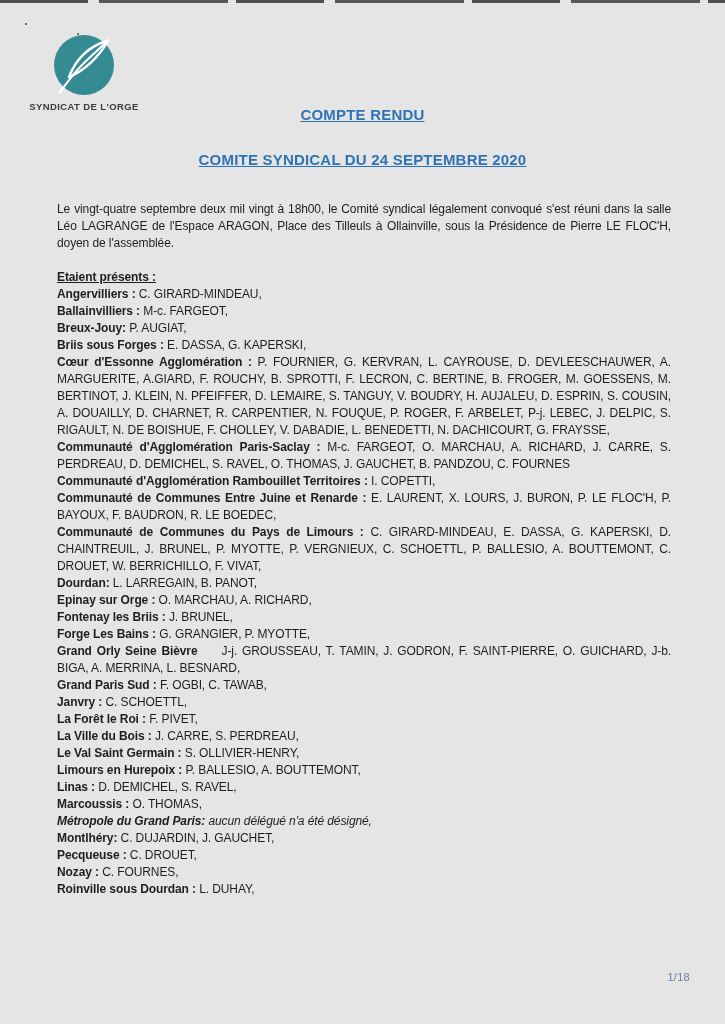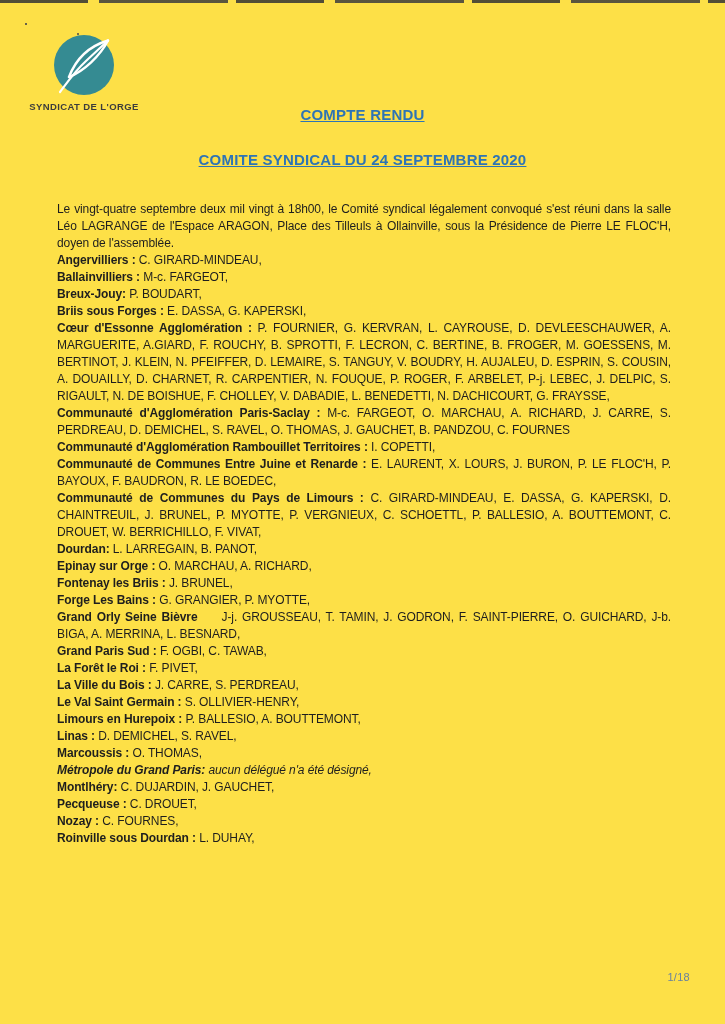--- a/index.html
+++ b/index.html
@@ -4,21 +4,21 @@
 <style>
   html, body { margin: 0; padding: 0; }
   body {
     width: 725px; height: 1024px;
     background: #ffffff;
     font-family: "Liberation Sans", sans-serif;
     color: #1f1f1f;
     position: relative;
     overflow: hidden;
   }
-  .page { position: absolute; inset: 0; background: #fde047; }
+  .page { position: absolute; inset: 0; background: #e5e5e5; }
 
   
   .scan-line {
     position: absolute; top: 0; left: 0; right: 0; height: 3px;
     background: repeating-linear-gradient(90deg,
       #343434 0px, #343434 88px,
       rgba(52,52,52,0) 88px, rgba(52,52,52,0) 99px,
       #3d3d3d 99px, #3d3d3d 228px,
       rgba(52,52,52,0) 228px, rgba(52,52,52,0) 236px);
     opacity: .85;
@@ -87,36 +87,38 @@
     <div class="logo-text">SYNDICAT DE L'ORGE</div>
   </div>
 
   <div class="titles">
     <h1>COMPTE RENDU</h1>
     <h2>COMITE SYNDICAL DU 24 SEPTEMBRE 2020</h2>
   </div>
 
   <div class="content">
     <p class="intro">Le vingt-quatre septembre deux mil vingt à 18h00, le Comité syndical légalement convoqué s'est réuni dans la salle Léo LAGRANGE de l'Espace ARAGON, Place des Tilleuls à Ollainville, sous la Présidence de Pierre LE FLOC'H, doyen de l'assemblée.</p>
+    <p class="present-heading">Etaient présents :</p>
     <div id="attendees">
         <div class="attendee"><b>Angervilliers : </b><span>C. GIRARD-MINDEAU,</span></div>
         <div class="attendee"><b>Ballainvilliers : </b><span>M-c. FARGEOT,</span></div>
-        <div class="attendee"><b>Breux-Jouy: </b><span>P. BOUDART,</span></div>
+        <div class="attendee"><b>Breux-Jouy: </b><span>P. AUGIAT,</span></div>
         <div class="attendee"><b>Briis sous Forges : </b><span>E. DASSA, G. KAPERSKI,</span></div>
         <div class="attendee"><b>Cœur d'Essonne Agglomération : </b><span>P. FOURNIER, G. KERVRAN, L. CAYROUSE, D. DEVLEESCHAUWER, A. MARGUERITE, A.GIARD, F. ROUCHY, B. SPROTTI, F. LECRON, C. BERTINE, B. FROGER, M. GOESSENS, M. BERTINOT, J. KLEIN, N. PFEIFFER, D. LEMAIRE, S. TANGUY, V. BOUDRY, H. AUJALEU, D. ESPRIN, S. COUSIN, A. DOUAILLY, D. CHARNET, R. CARPENTIER, N. FOUQUE, P. ROGER, F. ARBELET, P-j. LEBEC, J. DELPIC, S. RIGAULT, N. DE BOISHUE, F. CHOLLEY, V. DABADIE, L. BENEDETTI, N. DACHICOURT, G. FRAYSSE,</span></div>
         <div class="attendee"><b>Communauté d'Agglomération Paris-Saclay : </b><span>M-c. FARGEOT, O. MARCHAU, A. RICHARD, J. CARRE, S. PERDREAU, D. DEMICHEL, S. RAVEL, O. THOMAS, J. GAUCHET, B. PANDZOU, C. FOURNES</span></div>
         <div class="attendee"><b>Communauté d'Agglomération Rambouillet Territoires : </b><span>I. COPETTI,</span></div>
         <div class="attendee"><b>Communauté de Communes Entre Juine et Renarde : </b><span>E. LAURENT, X. LOURS, J. BURON, P. LE FLOC'H, P. BAYOUX, F. BAUDRON, R. LE BOEDEC,</span></div>
         <div class="attendee"><b>Communauté de Communes du Pays de Limours : </b><span>C. GIRARD-MINDEAU, E. DASSA, G. KAPERSKI, D. CHAINTREUIL, J. BRUNEL, P. MYOTTE, P. VERGNIEUX, C. SCHOETTL, P. BALLESIO, A. BOUTTEMONT, C. DROUET, W. BERRICHILLO, F. VIVAT,</span></div>
         <div class="attendee"><b>Dourdan: </b><span>L. LARREGAIN, B. PANOT,</span></div>
         <div class="attendee"><b>Epinay sur Orge : </b><span>O. MARCHAU, A. RICHARD,</span></div>
         <div class="attendee"><b>Fontenay les Briis : </b><span>J. BRUNEL,</span></div>
         <div class="attendee"><b>Forge Les Bains : </b><span>G. GRANGIER, P. MYOTTE,</span></div>
         <div class="attendee"><b>Grand Orly Seine Bièvre&nbsp; &nbsp; &nbsp;</b><span>J-j. GROUSSEAU, T. TAMIN, J. GODRON, F. SAINT-PIERRE, O. GUICHARD, J-b. BIGA, A. MERRINA, L. BESNARD,</span></div>
         <div class="attendee"><b>Grand Paris Sud : </b><span>F. OGBI, C. TAWAB,</span></div>
+        <div class="attendee"><b>Janvry : </b><span>C. SCHOETTL,</span></div>
         <div class="attendee"><b>La Forêt le Roi : </b><span>F. PIVET,</span></div>
         <div class="attendee"><b>La Ville du Bois : </b><span>J. CARRE, S. PERDREAU,</span></div>
         <div class="attendee"><b>Le Val Saint Germain : </b><span>S. OLLIVIER-HENRY,</span></div>
         <div class="attendee"><b>Limours en Hurepoix : </b><span>P. BALLESIO, A. BOUTTEMONT,</span></div>
         <div class="attendee"><b>Linas : </b><span>D. DEMICHEL, S. RAVEL,</span></div>
         <div class="attendee"><b>Marcoussis : </b><span>O. THOMAS,</span></div>
         <div class="attendee it"><b>Métropole du Grand Paris: </b><span>aucun délégué n'a été désigné,</span></div>
         <div class="attendee"><b>Montlhéry: </b><span>C. DUJARDIN, J. GAUCHET,</span></div>
         <div class="attendee"><b>Pecqueuse : </b><span>C. DROUET,</span></div>
         <div class="attendee"><b>Nozay : </b><span>C. FOURNES,</span></div>

